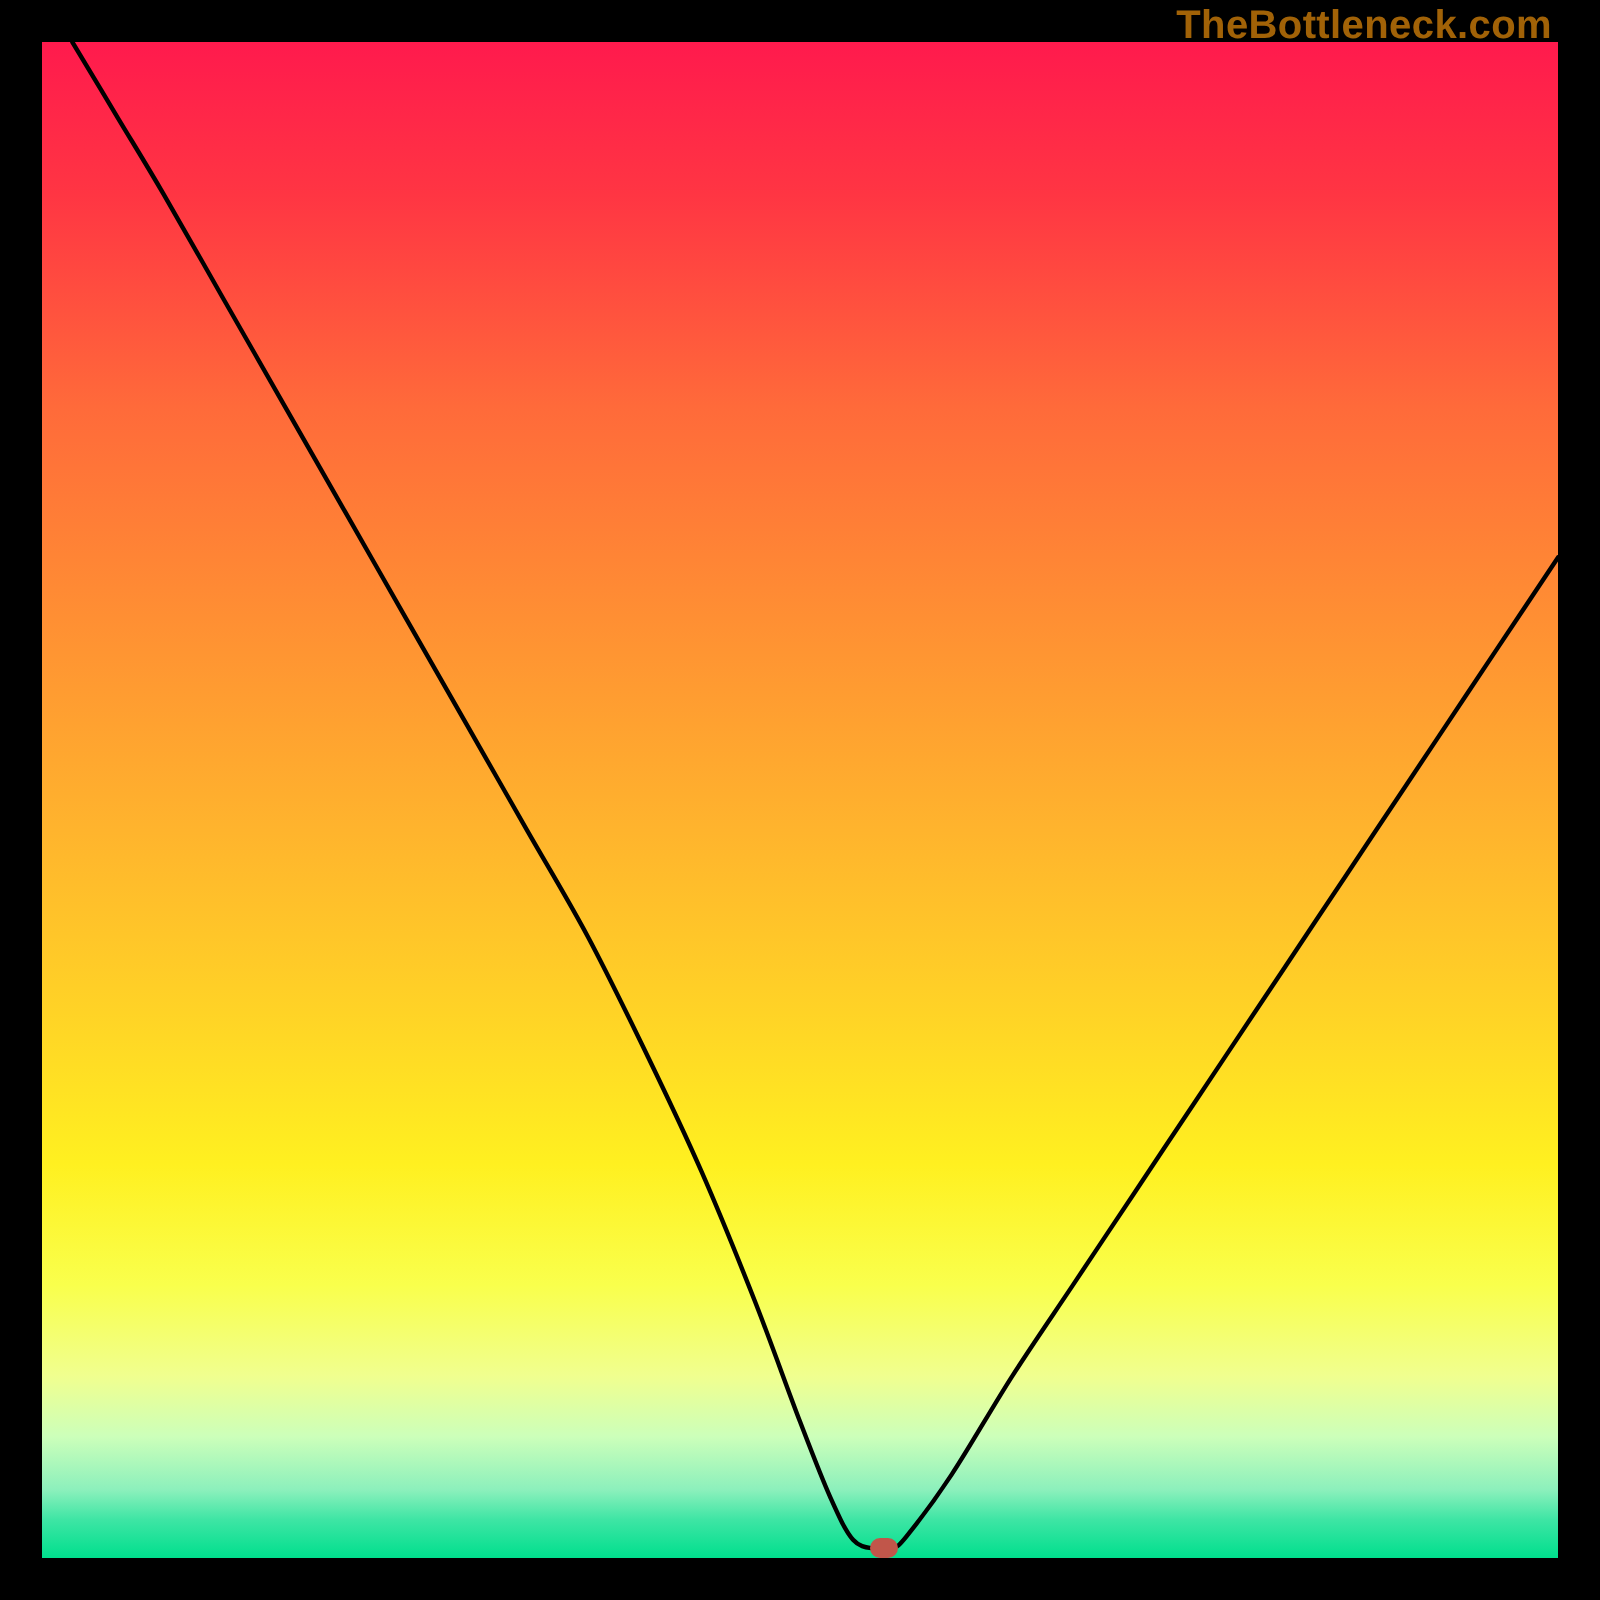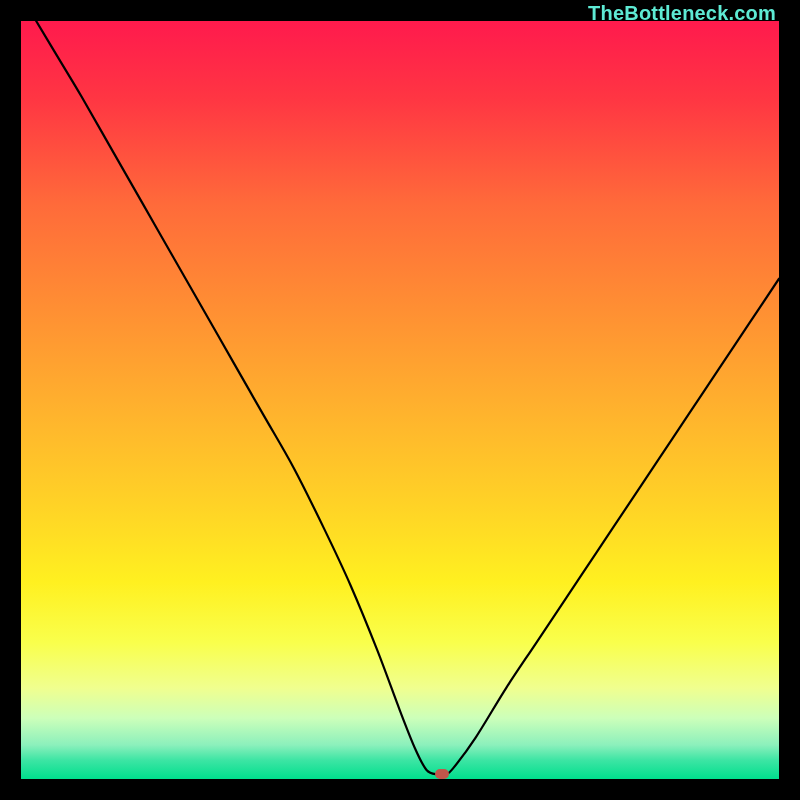--- a/index.html
+++ b/index.html
@@ -22,21 +22,21 @@
     left: 21px;
     top: 21px;
     width: 758px;
     height: 758px;
     overflow: hidden;
   }
   .watermark {
     position: absolute;
     top: 2px;
     right: 24px;
-    color: #5eead4;
+    color: #a16207;
     font-size: 20px;
     font-weight: 600;
     letter-spacing: 0.2px;
     z-index: 40;
   }
   .gradient {
     position: absolute;
     left: 0; top: 0;
     width: 100%;
     height: 100%;

